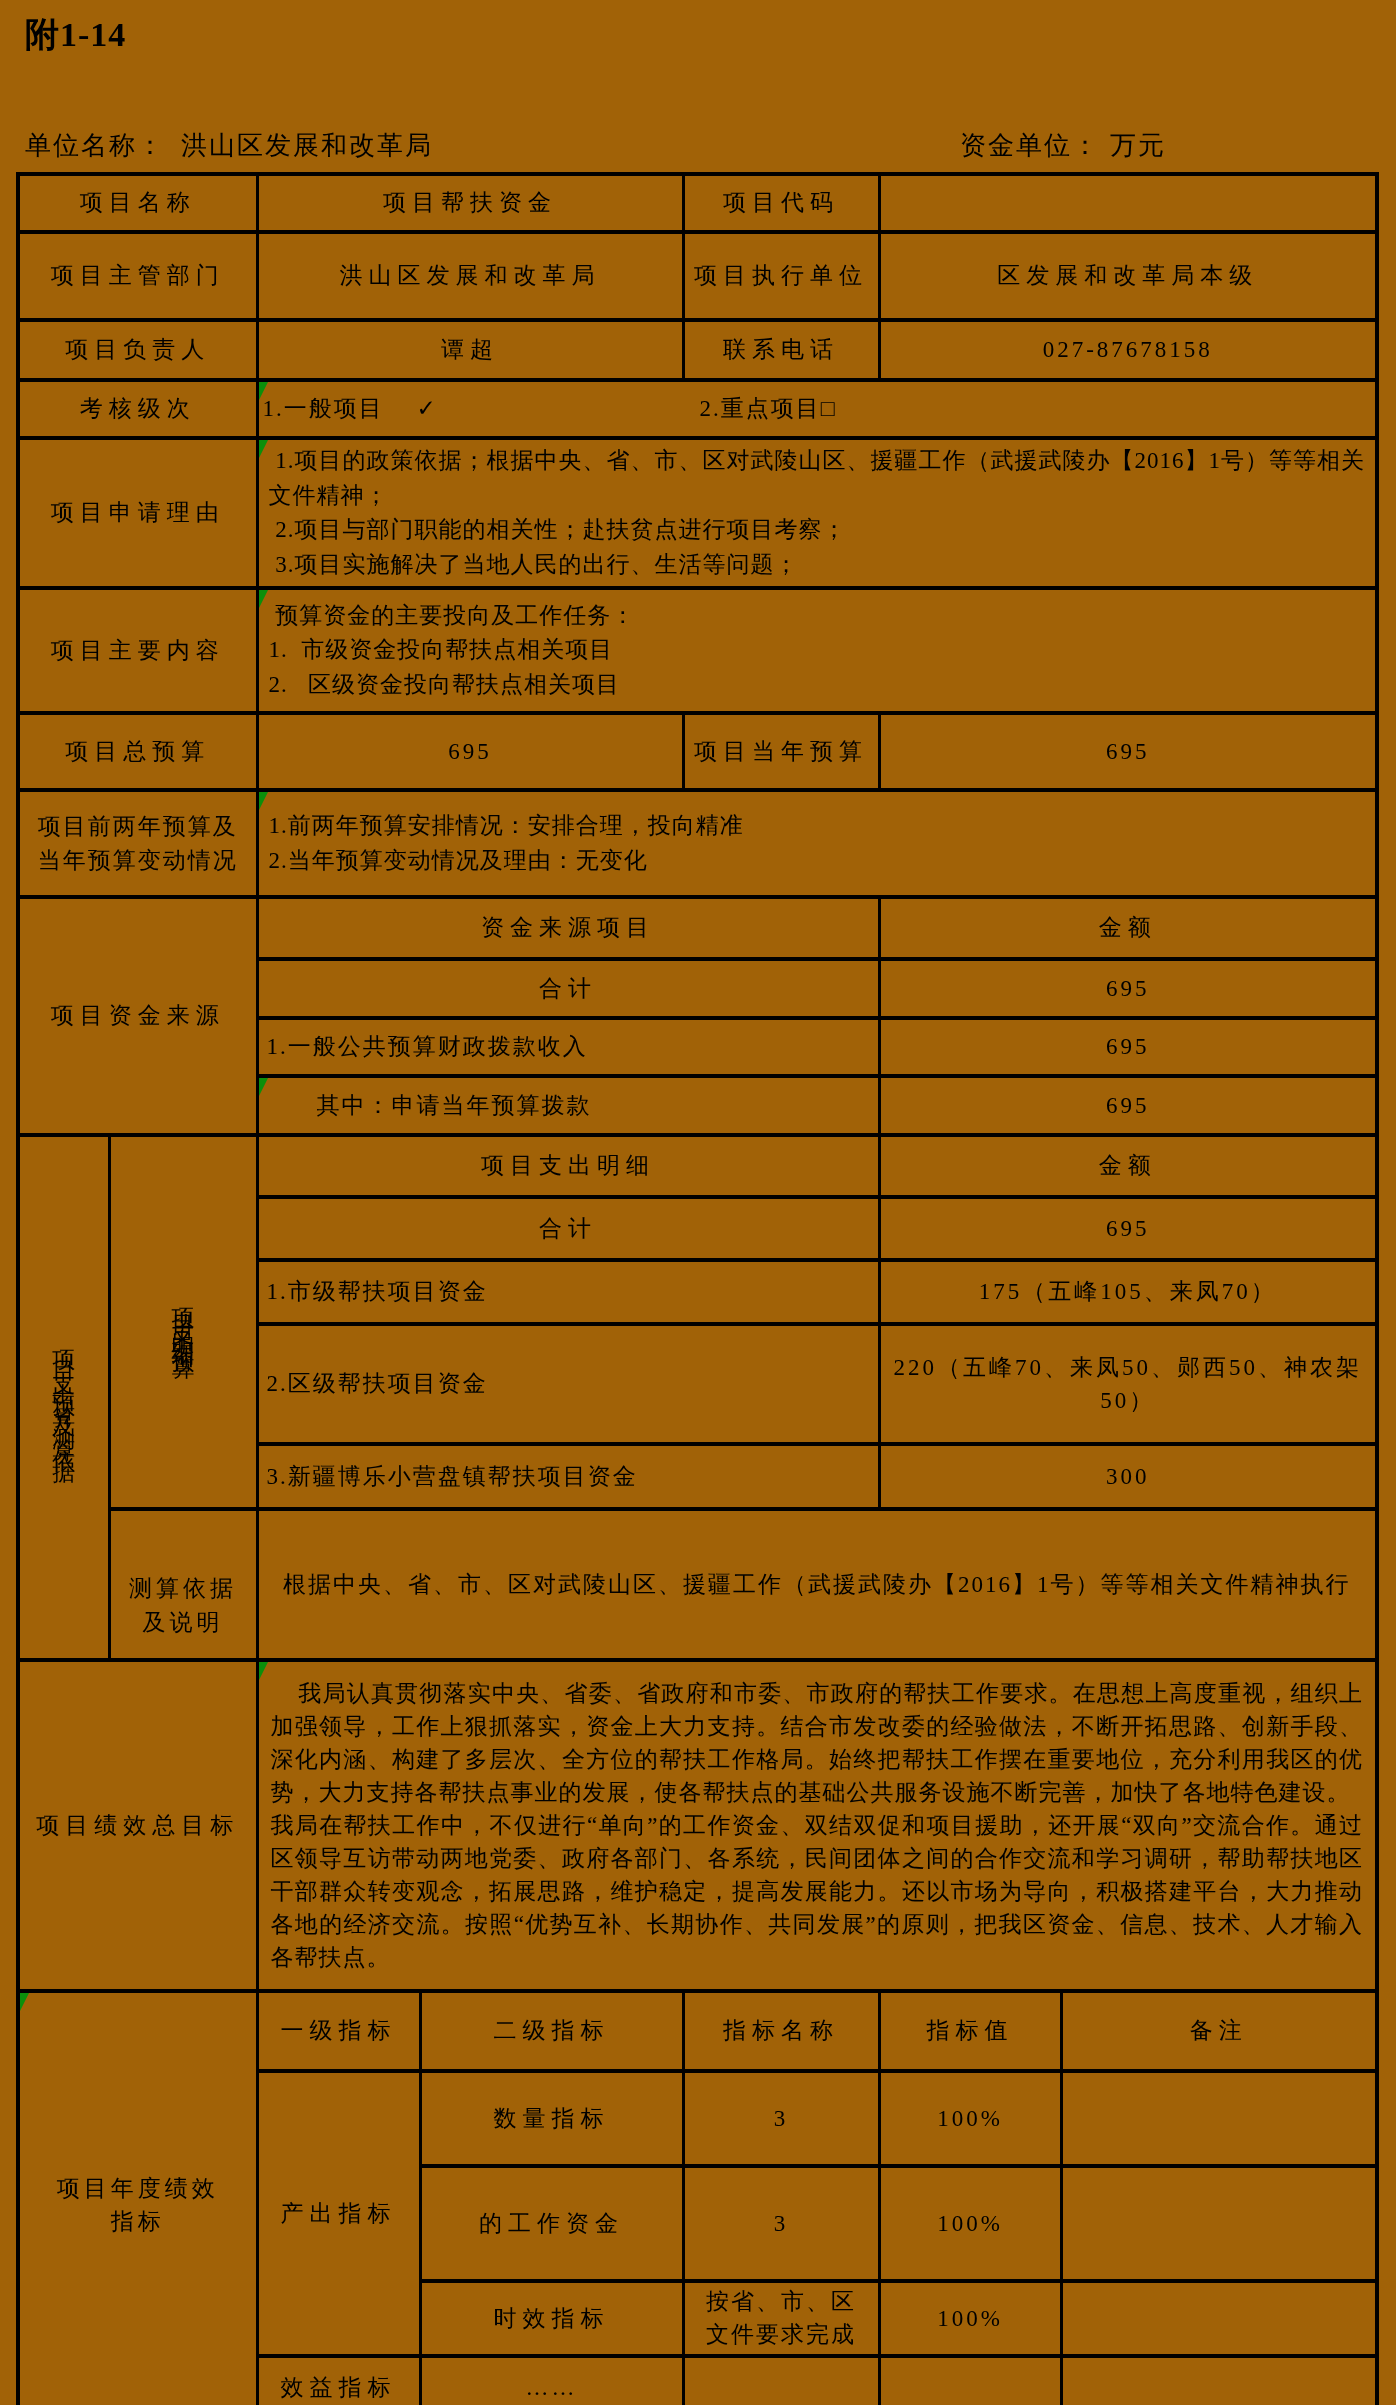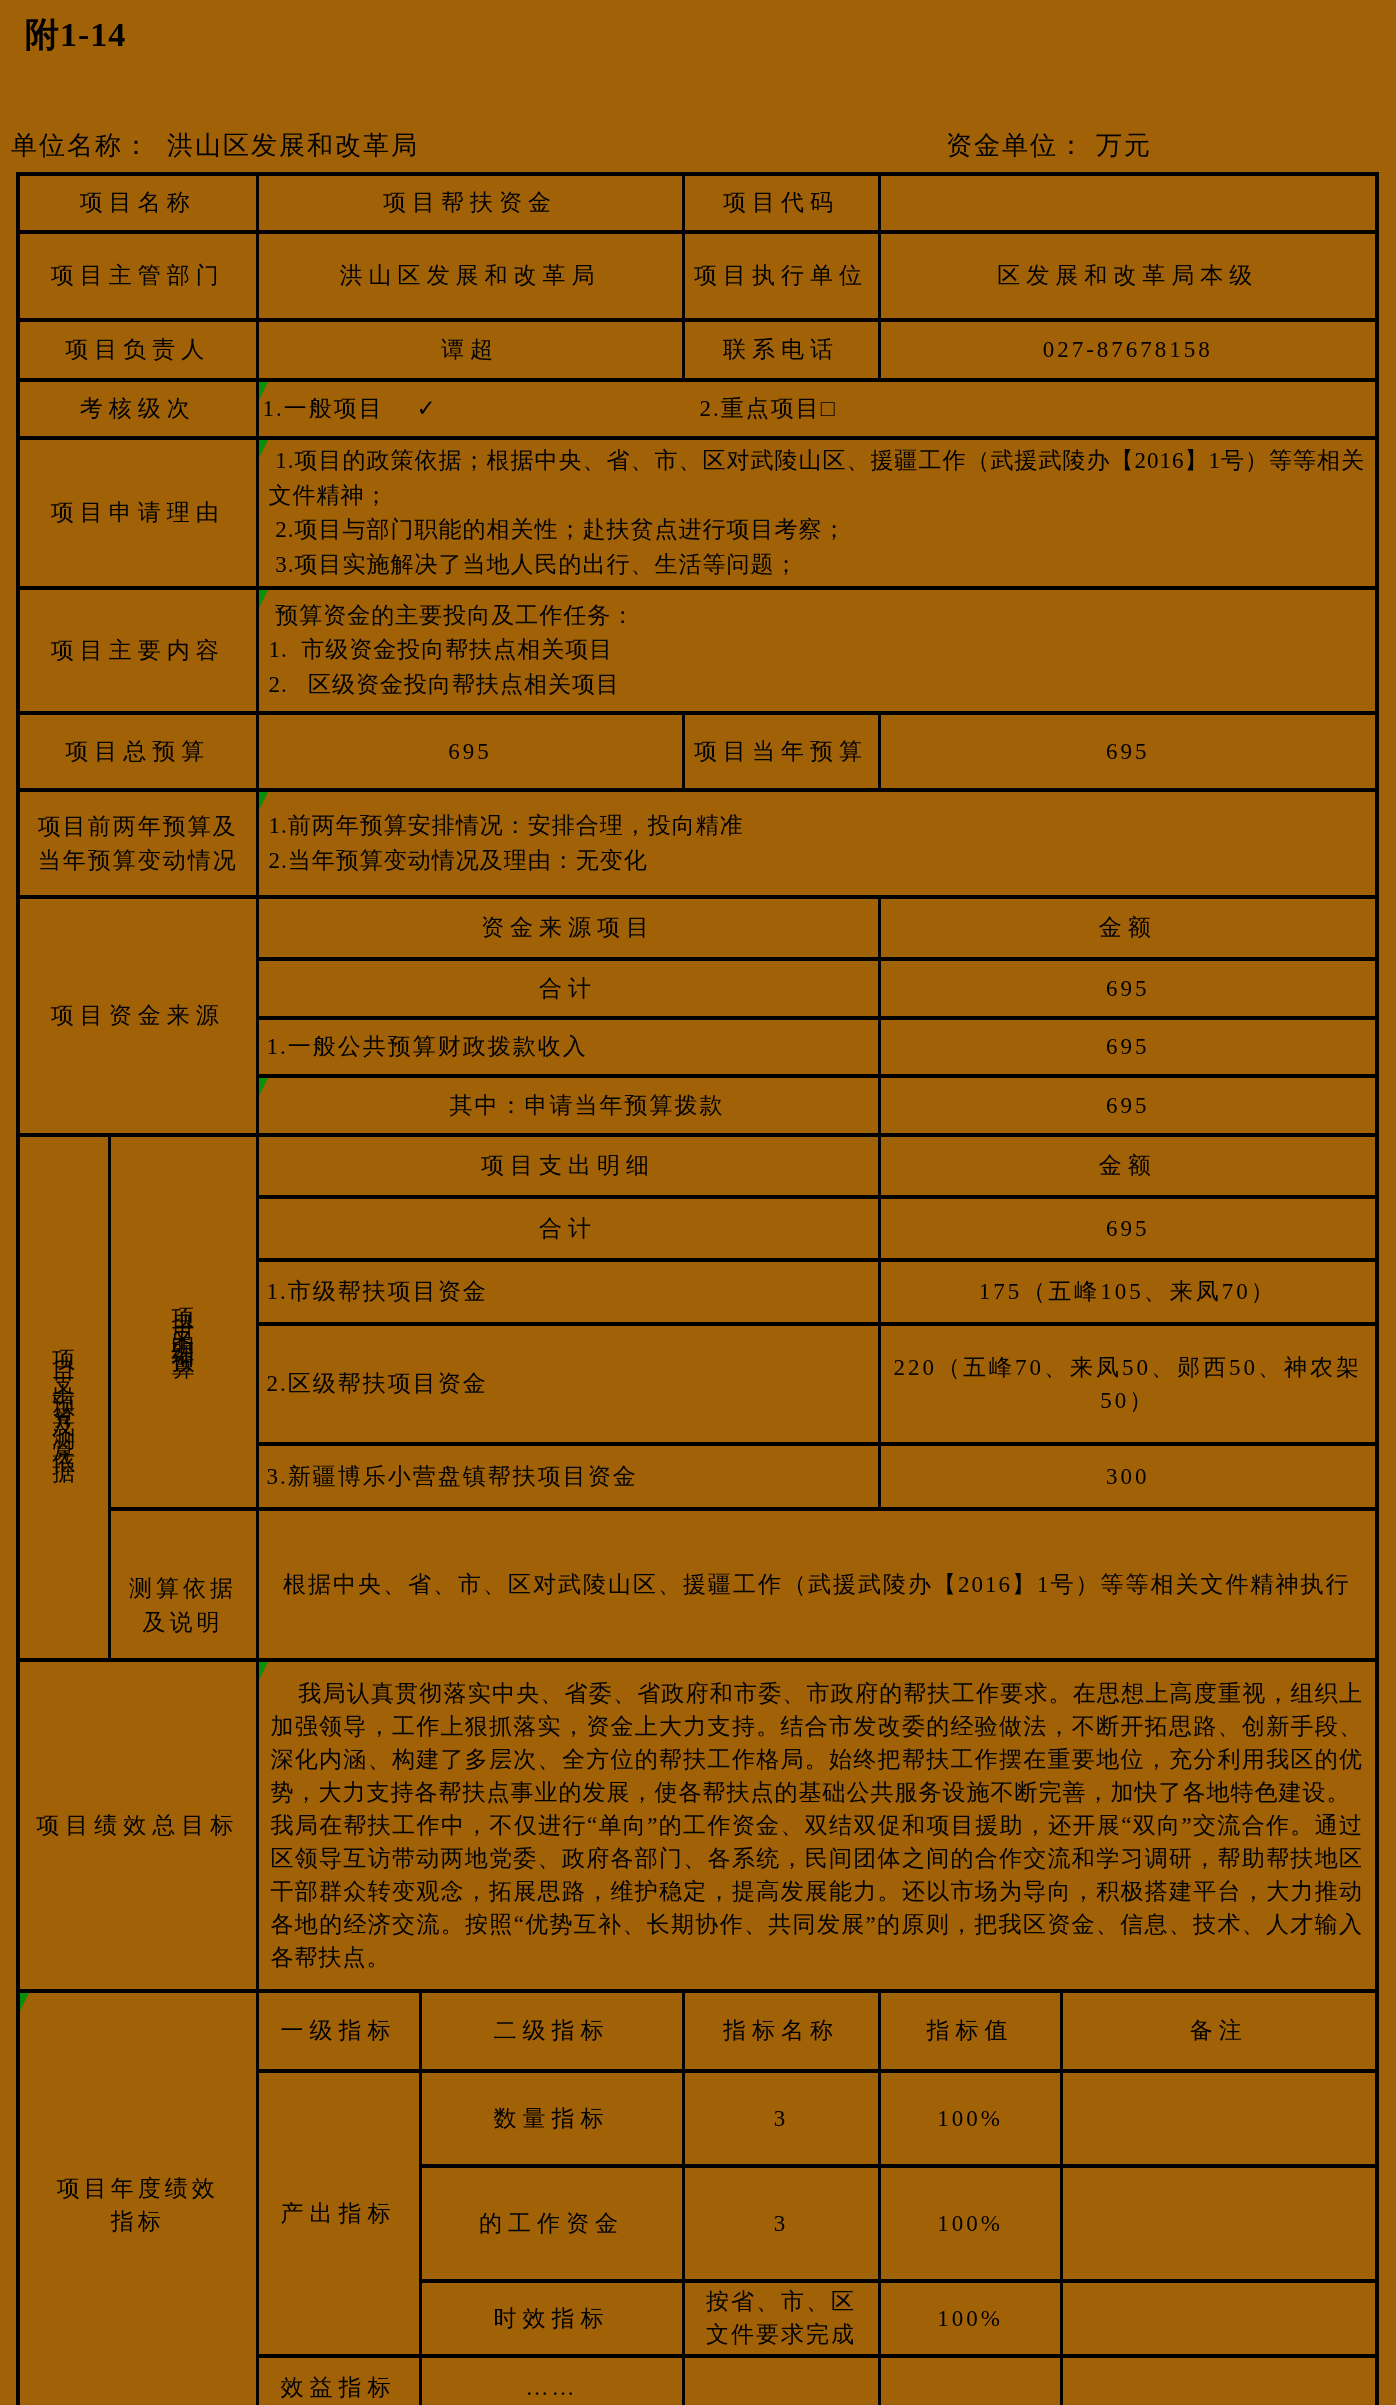--- a/index.html
+++ b/index.html
@@ -7,21 +7,21 @@
   body {
     width:1396px; height:2405px;
     font-family:"Liberation Serif","DejaVu Serif",serif;
     color:#000;
   }
   .page { position:relative; width:1396px; height:2405px; overflow:hidden; background:#a16207; }
 
   .attach { position:absolute; left:25px; top:12px; font-size:34px; font-weight:bold; letter-spacing:1px; }
   .title  { position:absolute; left:0; top:64px; width:1396px; text-align:center;
             font-size:40px; font-weight:bold; }
-  .meta   { position:absolute; left:11px; top:128px; width:1350px; font-size:26px; letter-spacing:2px; }
+  .meta   { position:absolute; left:25px; top:128px; width:1350px; font-size:26px; letter-spacing:2px; }
   .meta .unit-value { margin-left:16px; }
   .meta .fund { position:absolute; left:935px; top:0; }
   .meta .fund-value { margin-left:10px; }
 
   table.form {
     position:absolute; left:16px; top:172px;
     border-collapse:collapse; table-layout:fixed;
     width:1359px; font-size:23px;
     border:4px solid #000;
   }
@@ -30,21 +30,21 @@
     border-top-width:4px; border-bottom-width:4px;
     padding:2px 6px;
     vertical-align:middle;
     text-align:center;
     letter-spacing:2px;
     line-height:1.45;
     overflow:hidden;
   }
   .lbl  { letter-spacing:6px; }
   .left { text-align:left; padding-left:8px; }
-  .ind  { padding-left:44px;text-align:center; }
+  .ind  { padding-left:58px; }
   .txt  { text-align:left; white-space:pre-wrap; letter-spacing:1px; line-height:1.5; padding:4px 10px; }
   .jtxt { text-align:justify; white-space:pre-wrap; letter-spacing:1px; line-height:1.44; padding:4px 12px; }
   .ctxt { text-align:center; letter-spacing:2px; line-height:1.7; padding:4px 20px; }
   .num  { letter-spacing:3px; }
 
   .flag { position:relative; }
   .flag::before {
     content:""; position:absolute; left:0; top:0; width:0; height:0;
     border-left:9px solid var(--flag-green,#0b8f0b);
     border-bottom:18px solid transparent;

